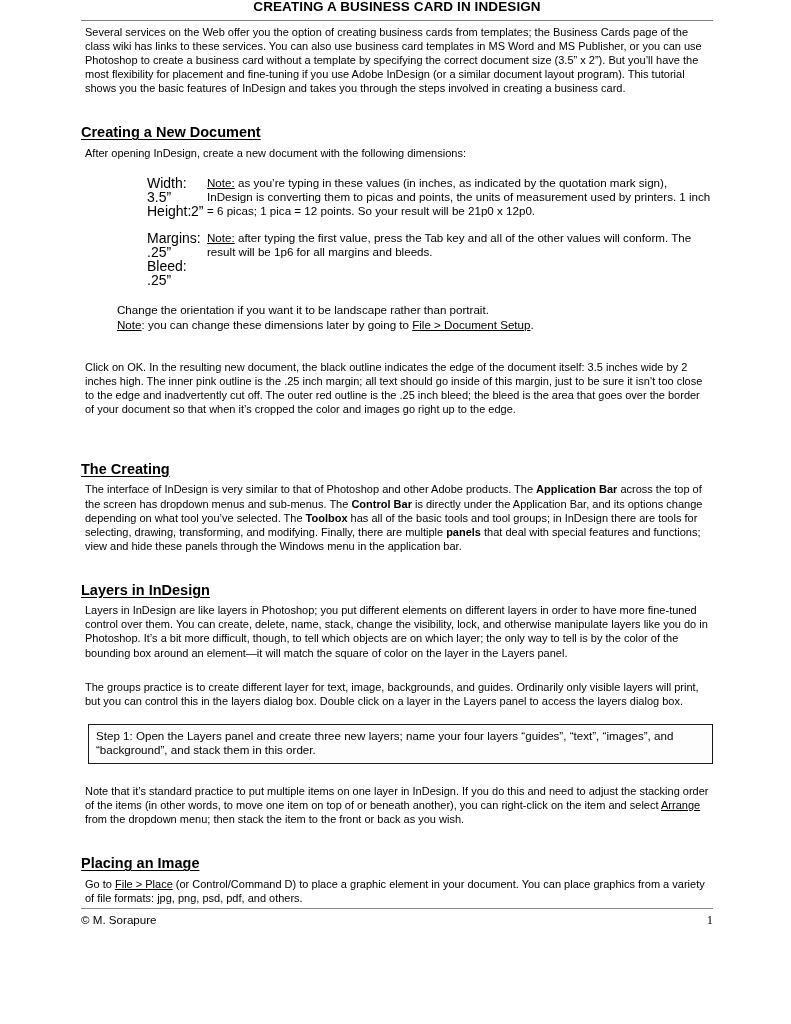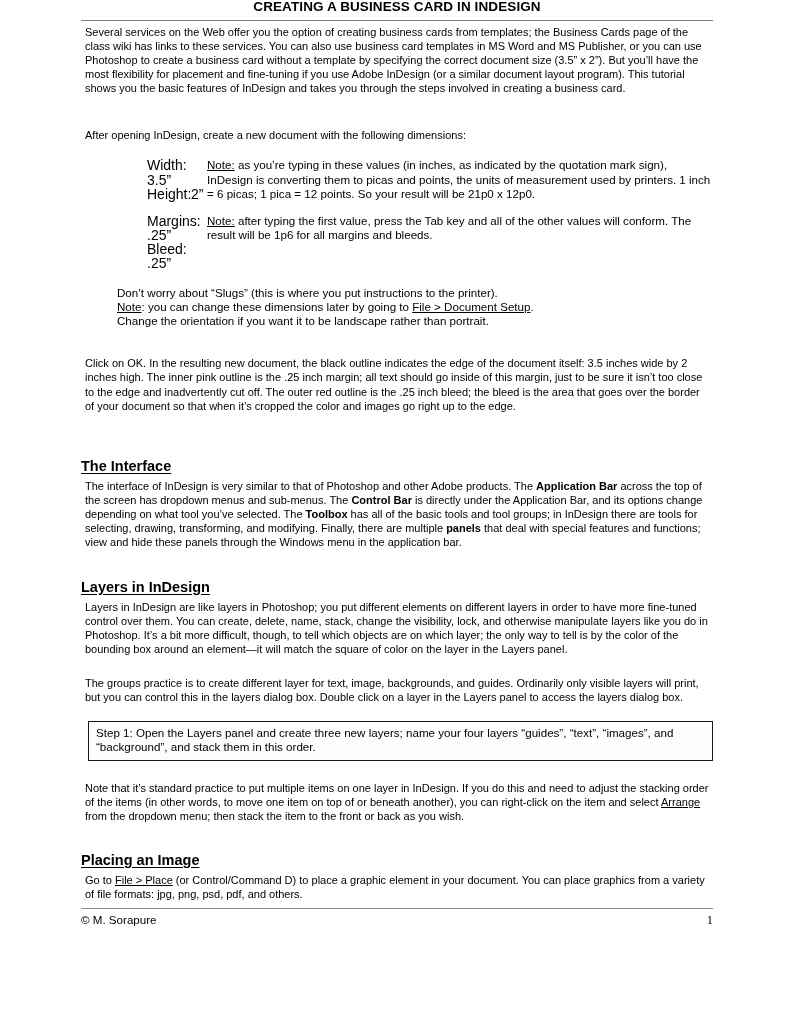--- a/index.html
+++ b/index.html
@@ -139,20 +139,21 @@
 
   <div class="content">
 
     <h1 class="doc-title">CREATING A BUSINESS CARD IN INDESIGN</h1>
     <hr class="title-rule">
 
     <p class="para">Several services on the Web offer you the option of creating business cards from templates; the Business Cards page of the class wiki has links to these services. You can also use business card templates in MS Word and MS Publisher, or you can use Photoshop to create a business card without a template by specifying the correct document size (3.5” x 2”). But you’ll have the most flexibility for placement and fine-tuning if you use Adobe InDesign (or a similar document layout program). This tutorial shows you the basic features of InDesign and takes you through the steps involved in creating a business card.</p>
 
     <div class="gap-xl"></div>
 
+    <h2><span class="h-underline">Creating a New Document</span></h2>
     <p class="para">After opening InDesign, create a new document with the following dimensions:</p>
 
     <div class="gap-md"></div>
 
     <div class="spec-block">
       <div class="spec-row">
         <div class="spec-labels">
           <div><span class="spec-lbl">Width:</span><span>3.5”</span></div>
           <div><span class="spec-lbl">Height:</span><span>2”</span></div>
         </div>
@@ -166,35 +167,34 @@
           <div><span class="spec-lbl">Margins:</span><span>.25”</span></div>
           <div><span class="spec-lbl">Bleed:</span><span>.25”</span></div>
         </div>
         <div class="spec-note"><u>Note:</u><span> after typing the first value, press the Tab key and all of the other values will conform. The result will be 1p6 for all margins and bleeds.</span></div>
       </div>
     </div>
 
     <div class="gap-md"></div>
 
     <div class="indent-para">
-      <div>Don’t worry about “Slugs” (this is where you put instructions to the printer).</div>
+      <div>Change the orientation if you want it to be landscape rather than portrait.</div>
       <div><u>Note</u><span>: you can change these dimensions later by going to </span><u>File &gt; Document Setup</u><span>.</span></div>
-      <div>Change the orientation if you want it to be landscape rather than portrait.</div>
     </div>
 
     <div class="gap-lg"></div>
 
     <p class="para">Click on OK. In the resulting new document, the black outline indicates the edge of the document itself: 3.5 inches wide by 2 inches high. The inner pink outline is the .25 inch margin; all text should go inside of this margin, just to be sure it isn’t too close to the edge and inadvertently cut off. The outer red outline is the .25 inch bleed; the bleed is the area that goes over the border of your document so that when it’s cropped the color and images go right up to the edge.</p>
 
     <div class="gap-md"></div>
 
 
     <div class="gap-xl"></div>
 
-    <h2><span class="h-underline">The Interface</span></h2>
+    <h2><span class="h-underline">The Creating</span></h2>
     <p class="para"><span>The interface of InDesign is very similar to that of Photoshop and other Adobe products. The </span><b>Application Bar</b><span> across the top of the screen has dropdown menus and sub-menus. The </span><b>Control Bar</b><span> is directly under the Application Bar, and its options change depending on what tool you’ve selected. The </span><b>Toolbox</b><span> has all of the basic tools and tool groups; in InDesign there are tools for selecting, drawing, transforming, and modifying. Finally, there are multiple </span><b>panels</b><span> that deal with special features and functions; view and hide these panels through the Windows menu in the application bar.</span></p>
 
     <div class="gap-xl"></div>
 
     <h2><span class="h-underline">Layers in InDesign</span></h2>
     <p class="para">Layers in InDesign are like layers in Photoshop; you put different elements on different layers in order to have more fine-tuned control over them. You can create, delete, name, stack, change the visibility, lock, and otherwise manipulate layers like you do in Photoshop. It’s a bit more difficult, though, to tell which objects are on which layer; the only way to tell is by the color of the bounding box around an element—it will match the square of color on the layer in the Layers panel.</p>
 
     <div class="gap-md"></div>
 
     <p class="para">The groups practice is to create different layer for text, image, backgrounds, and guides. Ordinarily only visible layers will print, but you can control this in the layers dialog box. Double click on a layer in the Layers panel to access the layers dialog box.</p>

